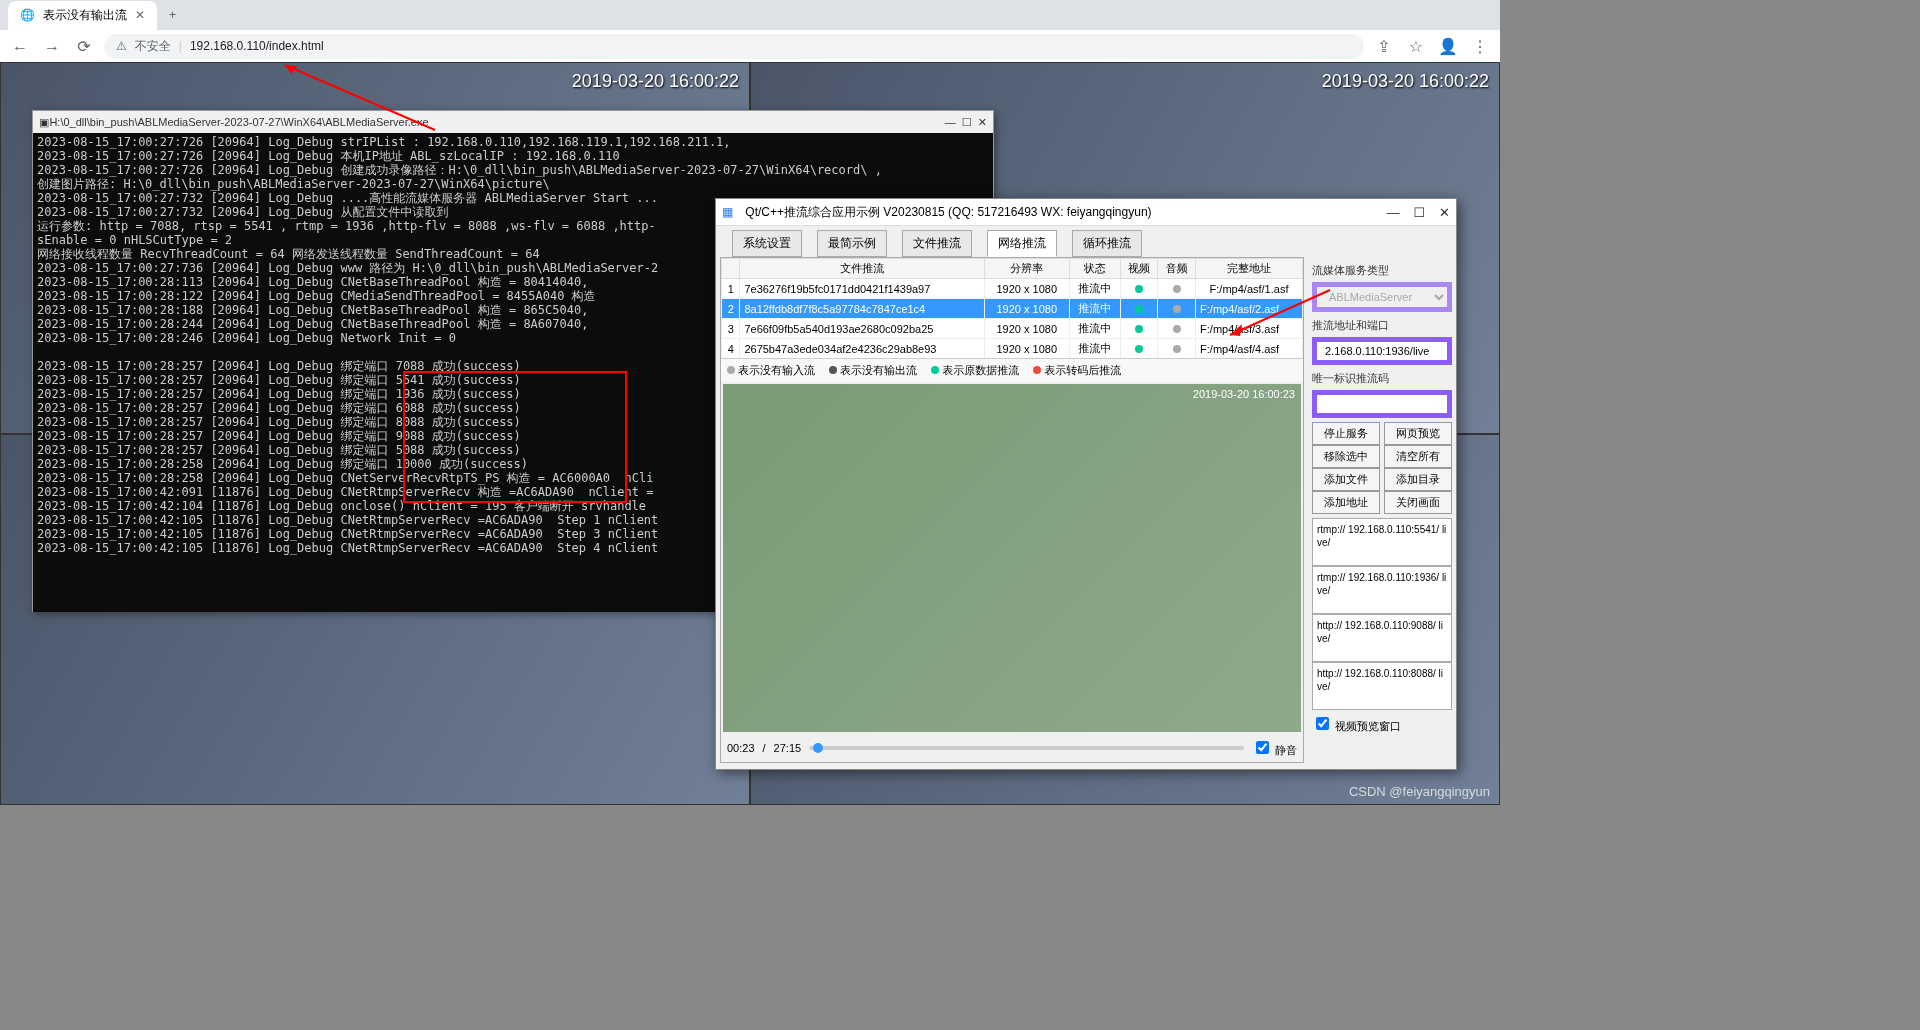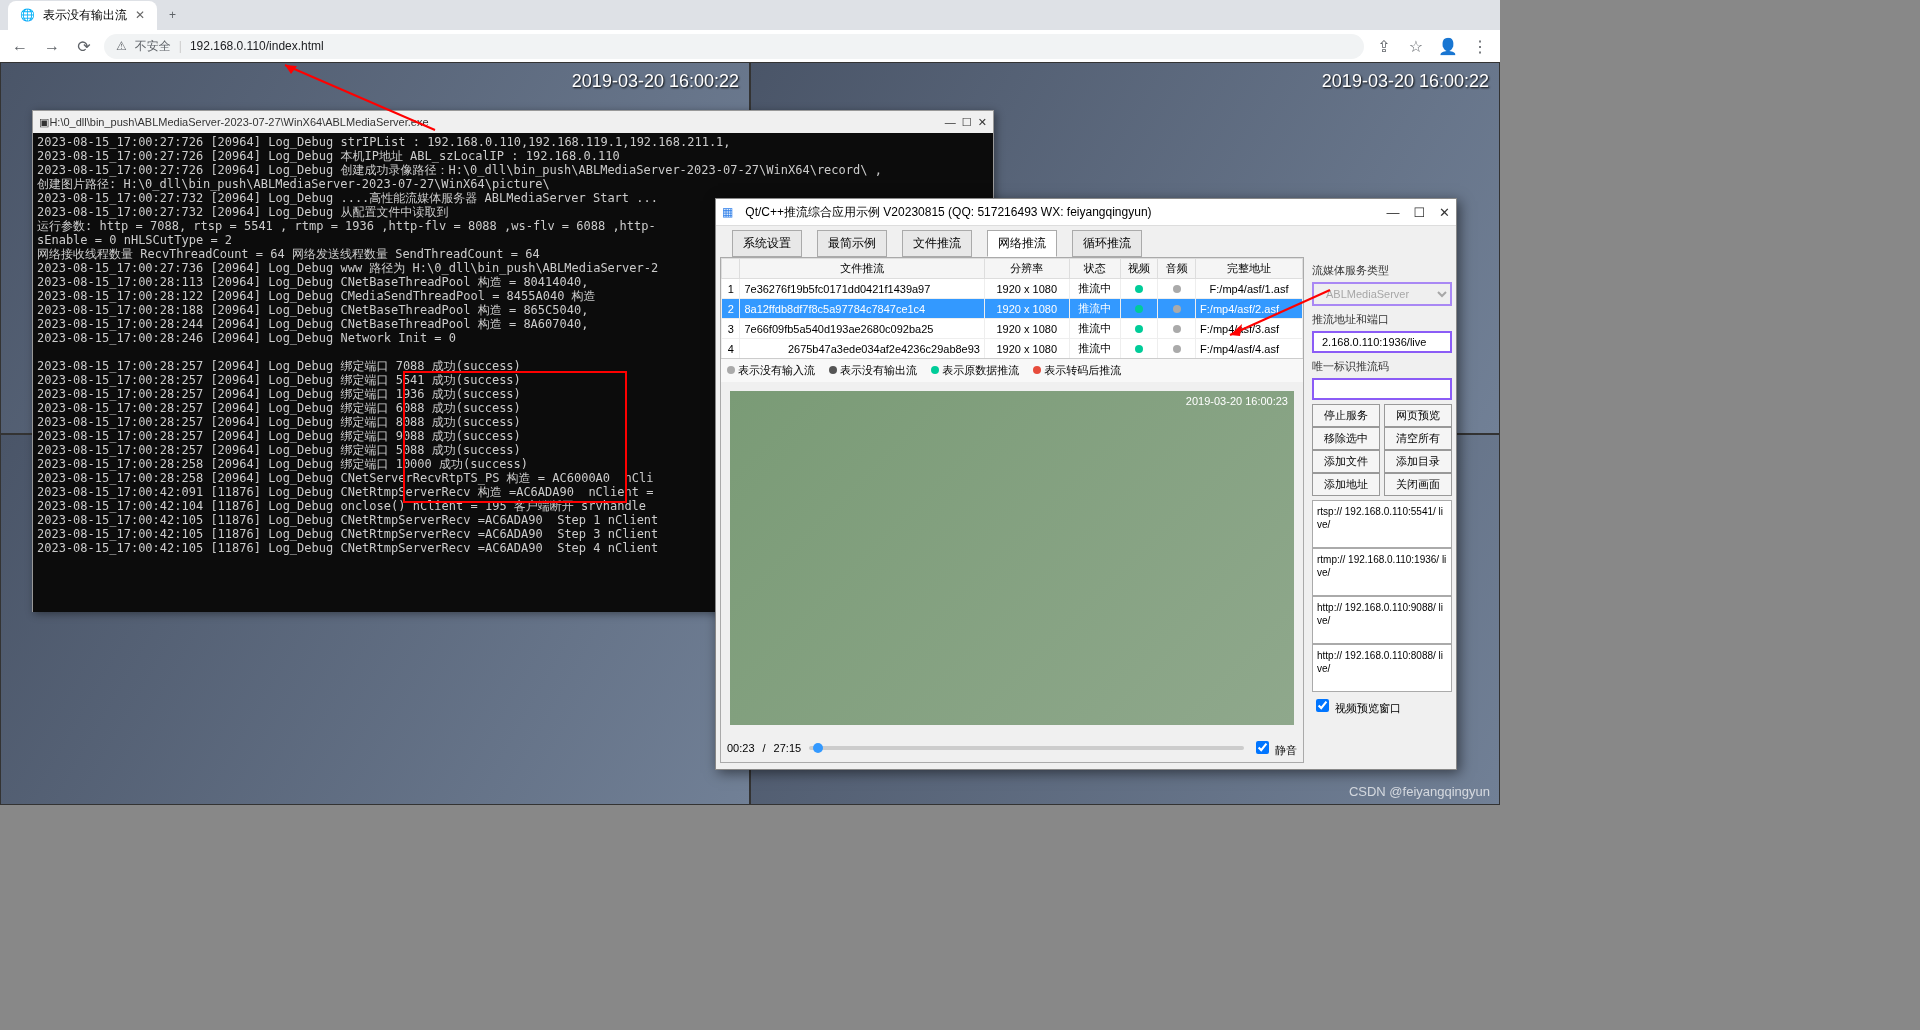--- a/index.html
+++ b/index.html
@@ -27,27 +27,27 @@
 .tabb.active{background:#fff;border-bottom:1px solid #fff;position:relative;z-index:1}
 .qt-main{display:flex;height:510px}
 .left-panel{flex:1;display:flex;flex-direction:column;border:1px solid #aaa;margin:0 4px 4px}
 .table-wrap{height:100px;overflow:auto;background:#fff;border-bottom:1px solid #ccc}
 table{width:100%;border-collapse:collapse;font-size:11px}
 th{background:#f5f5f5;border:1px solid #ddd;padding:2px 4px;font-weight:normal}
 td{border:1px solid #eee;padding:2px 4px;text-align:center}
 tr.sel td{background:#3399ff;color:#fff}
 .dot{display:inline-block;width:8px;height:8px;border-radius:50%}
 .legend{padding:4px 6px;font-size:11px;background:#f8f8f8;display:flex;gap:14px;align-items:center}
-.preview{flex:1;background:linear-gradient(135deg,#7a9b76,#8fa88c);position:relative;margin:9px}
+.preview{flex:1;background:linear-gradient(135deg,#7a9b76,#8fa88c);position:relative;margin:2px}
 .prev-ts{position:absolute;top:4px;right:6px;color:#fff;font-size:11px}
 .slider-row{display:flex;align-items:center;padding:4px 6px;gap:8px;font-size:11px}
 .slider{flex:1;height:4px;background:#ccc;border-radius:2px;position:relative}
 .right-panel{width:140px;padding:4px;display:flex;flex-direction:column;gap:4px;font-size:11px}
 .rp-label{color:#333;margin-top:2px}
-.rp-select,.rp-input{border:2px solid #8b5cf6;padding:3px 8px;background:#fff;font-size:11px;width:100%;box-sizing:border-box}
+.rp-select,.rp-input{border:5px solid #8b5cf6;padding:3px 8px;background:#fff;font-size:11px;width:100%;box-sizing:border-box}
 .rp-select[disabled]{background:#eee;color:#888}
 .btn-row{display:flex;gap:4px}
 .btn{flex:1;border:1px solid #999;background:#f5f5f5;padding:3px 2px;font-size:11px;text-align:center;cursor:pointer}
 .url-box{border:1px solid #aaa;background:#fff;padding:4px;font-size:10px;line-height:13px;word-break:break-all;height:38px;overflow:hidden}
 .watermark{position:absolute;bottom:6px;right:10px;color:rgba(255,255,255,.7);font-size:13px}
 .arrow{position:absolute;pointer-events:none}
 </style>
 </head>
 <body>
 
@@ -187,21 +187,21 @@
                 <td>3</td>
                 <td style="text-align:left">7e66f09fb5a540d193ae2680c092ba25</td>
                 <td>1920 x 1080</td>
                 <td>推流中</td>
                 <td><span class="dot" style="background:#0c9"></span></td>
                 <td><span class="dot" style="background:#aaa"></span></td>
                 <td style="text-align:left">F:/mp4/asf/3.asf</td>
               </tr>
               <tr>
                 <td>4</td>
-                <td style="text-align:right">2675b47a3ede034af2e4236c29ab8e93</td>
+                <td style="text-align:left">2675b47a3ede034af2e4236c29ab8e93</td>
                 <td>1920 x 1080</td>
                 <td>推流中</td>
                 <td><span class="dot" style="background:#0c9"></span></td>
                 <td><span class="dot" style="background:#aaa"></span></td>
                 <td style="text-align:left">F:/mp4/asf/4.asf</td>
               </tr>
             </tbody>
           </table>
       </div>
       <div class="legend" id="legend">
@@ -241,21 +241,21 @@
           <div class="btn-row">
             <div class="btn">添加文件</div>
             <div class="btn">添加目录</div>
           </div>
           <div class="btn-row">
             <div class="btn">添加地址</div>
             <div class="btn">关闭画面</div>
           </div>
         </div>
       <div id="url-list">
-          <div class="url-box">rtsp://
+          <div class="url-box">rtmp://
 192.168.0.110:5541/
 live/</div>
           <div class="url-box">rtmp://
 192.168.0.110:1936/
 live/</div>
           <div class="url-box">http://
 192.168.0.110:9088/
 live/</div>
           <div class="url-box">http://
 192.168.0.110:8088/

